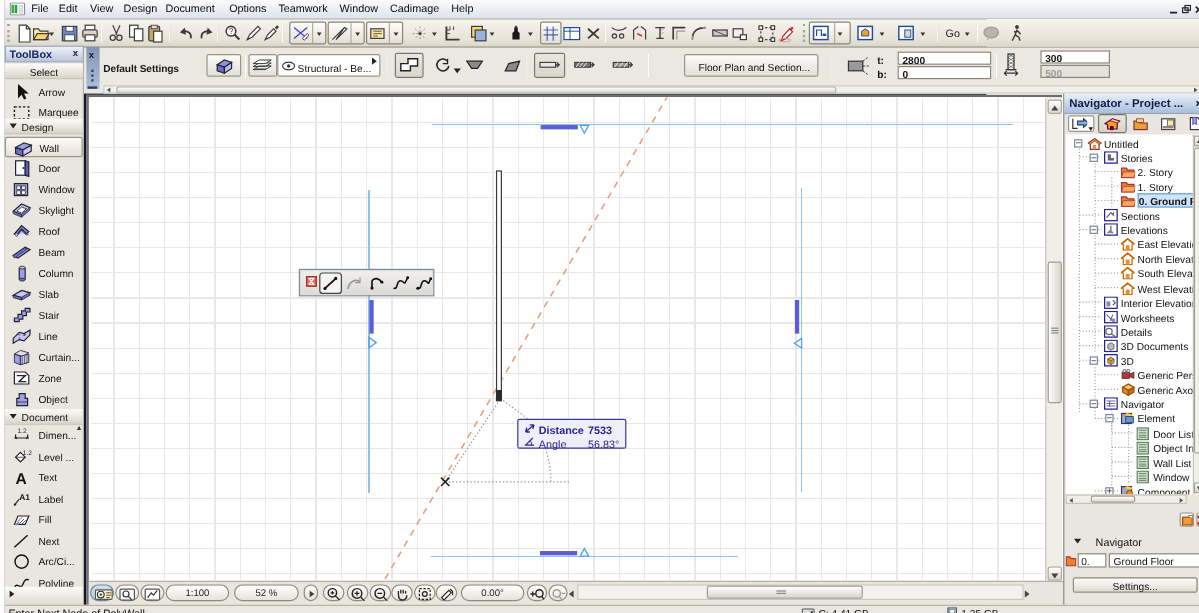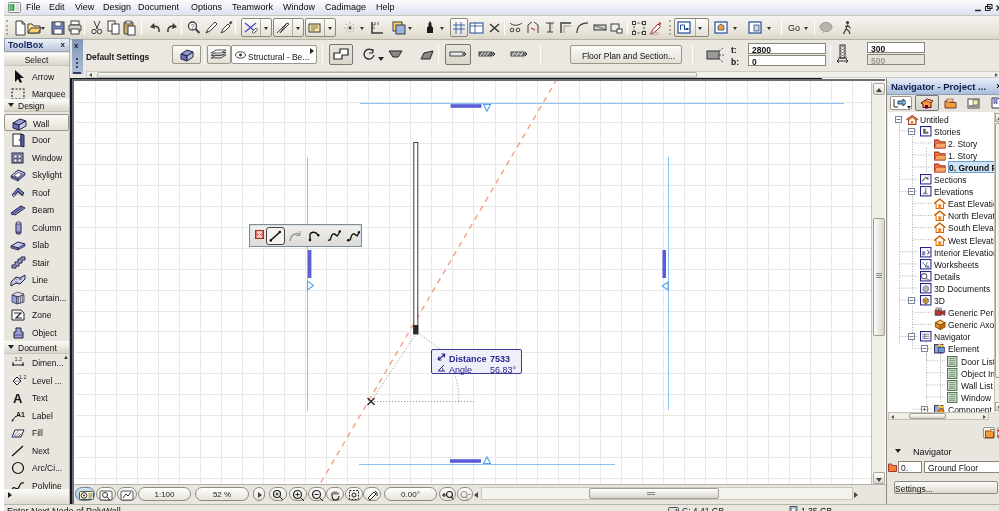--- a/index.html
+++ b/index.html
@@ -887,21 +887,21 @@
       <svg style="left:110px;top:351px" width="8" height="9" viewBox="0 0 8 9">
         <path d="M1 1l6 7M7 1L1 8" stroke="#c22" stroke-width="1.6"></path>
       </svg>
       <div class="abs" style="left:8px;top:371px;width:0;height:0;border-left:3.5px solid transparent;border-right:3.5px solid transparent;border-top:4.5px solid #222"></div>
       <span class="abs" style="left:26px;top:369px;font-size:9px;color:#111">Navigator</span>
       <svg style="left:1px;top:384px" width="9" height="10" viewBox="0 0 9 10">
         <path d="M0.5 9.5V2h3l1 1.5h4V9.5z" fill="#f08030" stroke="#a33"></path>
       </svg>
       <div class="abs" style="left:11px;top:383px;width:24px;height:12px;background:#fff;border:1px solid #8a867a;font-size:8.5px;padding:1px 0 0 2px">0.</div>
       <div class="abs" style="left:37px;top:383px;width:80px;height:12px;background:#fff;border:1px solid #8a867a;font-size:8.5px;padding:1px 0 0 3px">Ground Floor</div>
-      <div class="abs" style="left:7px;top:403px;width:104px;height:13px;background:linear-gradient(#fdfdfb,#dedbd1);border:1px solid #8f8b7e;border-radius:2px;text-align:left;padding-top:2px;font-size:8.5px">Settings...</div>
+      <div class="abs" style="left:7px;top:403px;width:104px;height:13px;background:linear-gradient(#fdfdfb,#dedbd1);border:1px solid #8f8b7e;border-radius:2px;text-align:center;padding-top:2px;font-size:8.5px">Settings...</div>
     </div>
 <div id="statusbar">
   <span class="abs" style="left:3px;top:1px;font-size:9px">Enter Next Node of PolyWall</span>
   <svg style="left:664px;top:1px" width="11" height="8" viewBox="0 0 11 8">
         <rect x="0.5" y="1.5" width="10" height="5" rx="1" fill="#ddd" stroke="#555"></rect>
         <circle cx="8.5" cy="4" r="1" fill="#555"></circle>
       </svg>
   <span class="abs" style="left:678px;top:1px;font-size:8.5px">C: 4.41 GB</span>
   <svg style="left:785px;top:1px" width="9" height="8" viewBox="0 0 9 8">
         <rect x="1" y="0.5" width="7" height="7" fill="#cdd" stroke="#456"></rect>

